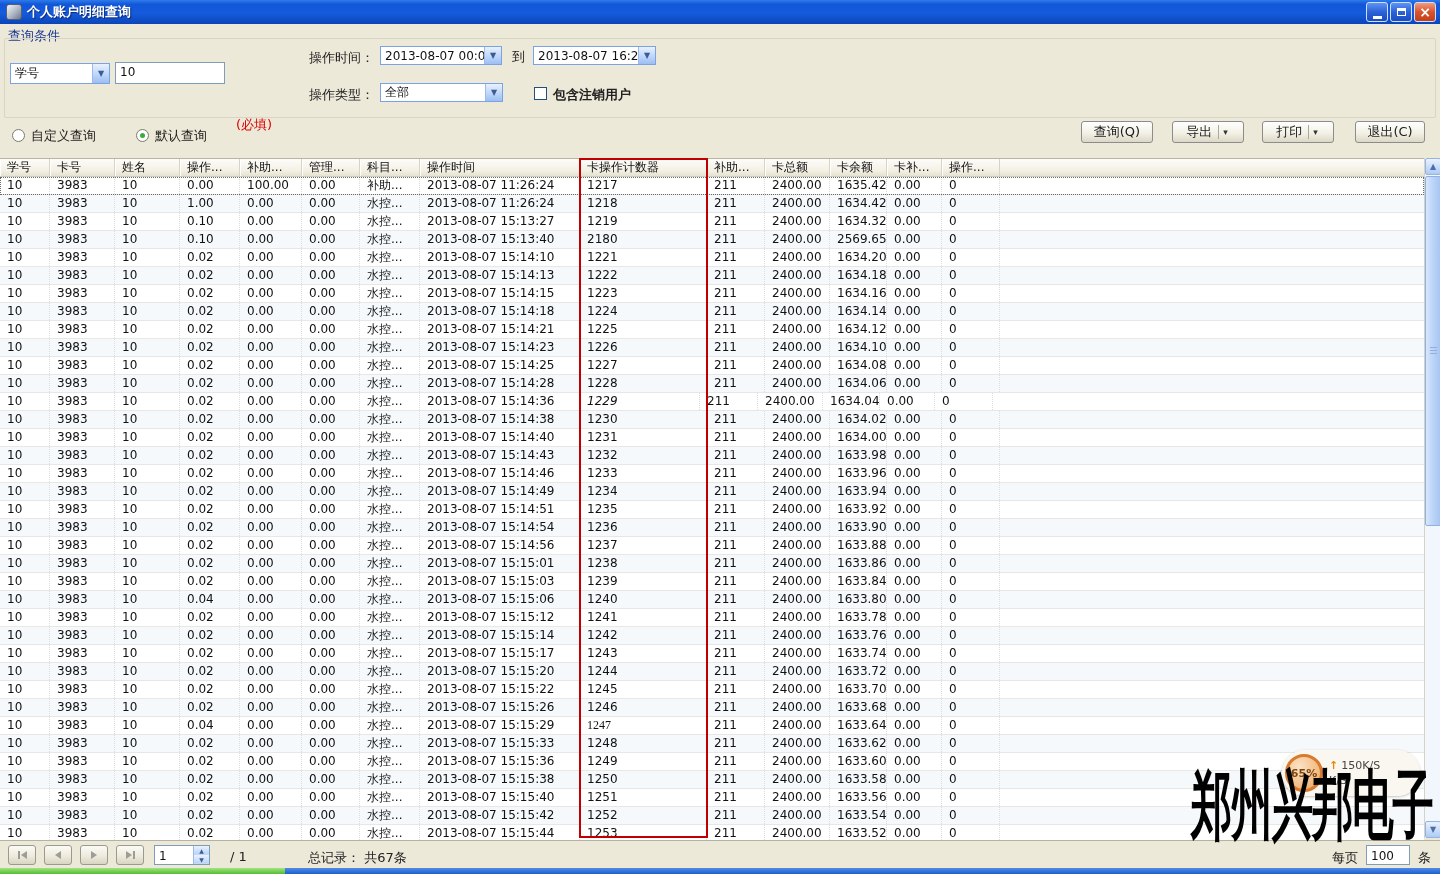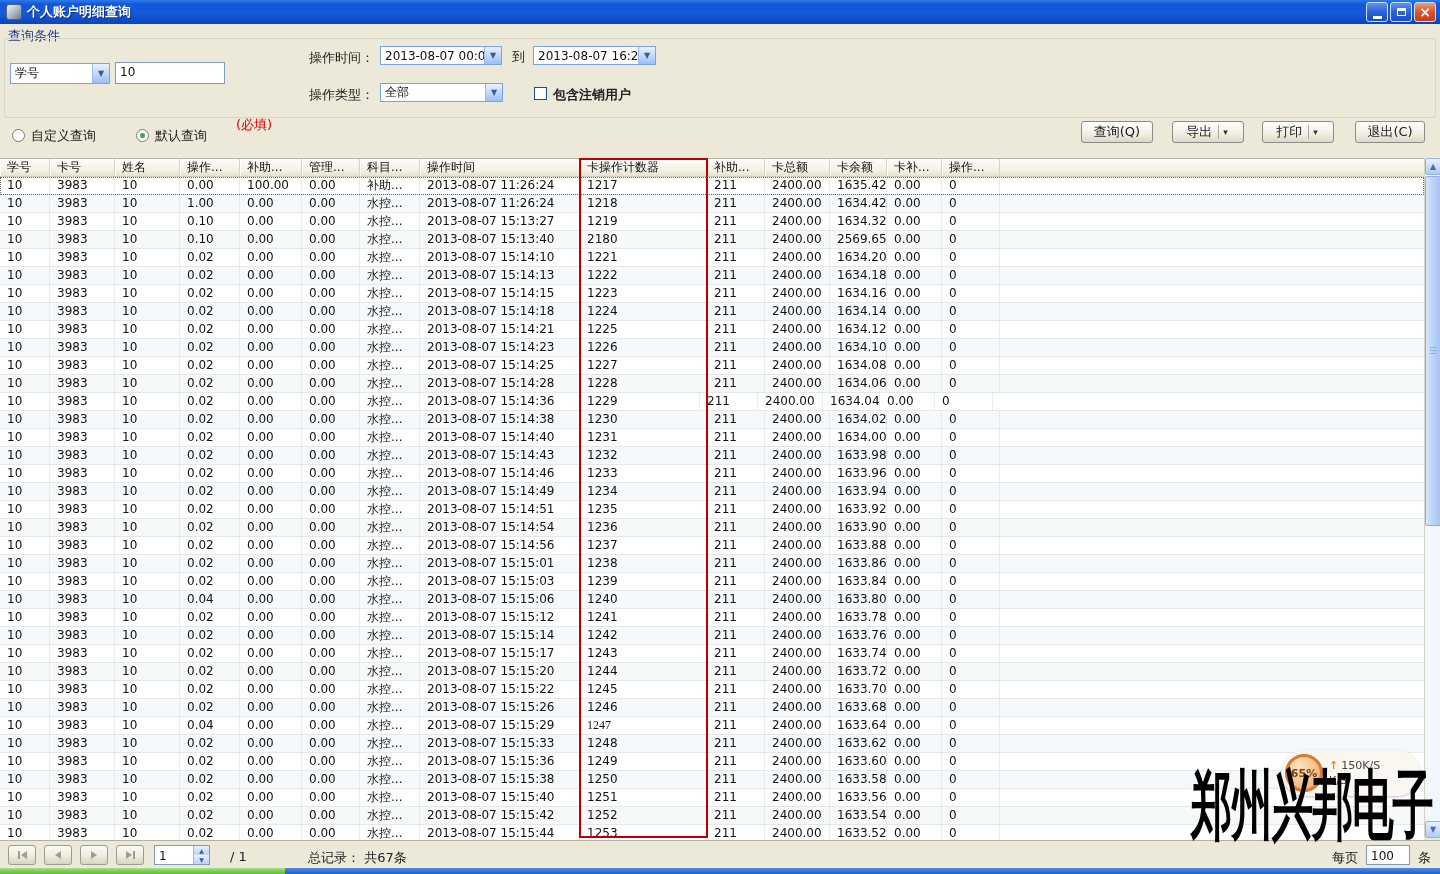--- a/index.html
+++ b/index.html
@@ -406,21 +406,21 @@
         </div>
         <div class="tr">
           <div class="td" style="width: 50px;">10</div>
           <div class="td" style="width: 65px;">3983</div>
           <div class="td" style="width: 65px;">10</div>
           <div class="td" style="width: 60px;">0.02</div>
           <div class="td" style="width: 62px;">0.00</div>
           <div class="td" style="width: 58px;">0.00</div>
           <div class="td" style="width: 60px;">水控...</div>
           <div class="td" style="width: 160px;">2013-08-07 15:14:36</div>
-          <div class="td" style="width: 120px;">1229</div>
+          <div class="td" style="width: 120px; font-style: italic;">1229</div>
           <div class="td" style="width: 58px;">211</div>
           <div class="td" style="width: 65px;">2400.00</div>
           <div class="td" style="width: 57px;">1634.04</div>
           <div class="td" style="width: 55px;">0.00</div>
           <div class="td" style="width: 58px;">0</div>
         </div>
         <div class="tr">
           <div class="td" style="width: 50px;">10</div>
           <div class="td" style="width: 65px;">3983</div>
           <div class="td" style="width: 65px;">10</div>

